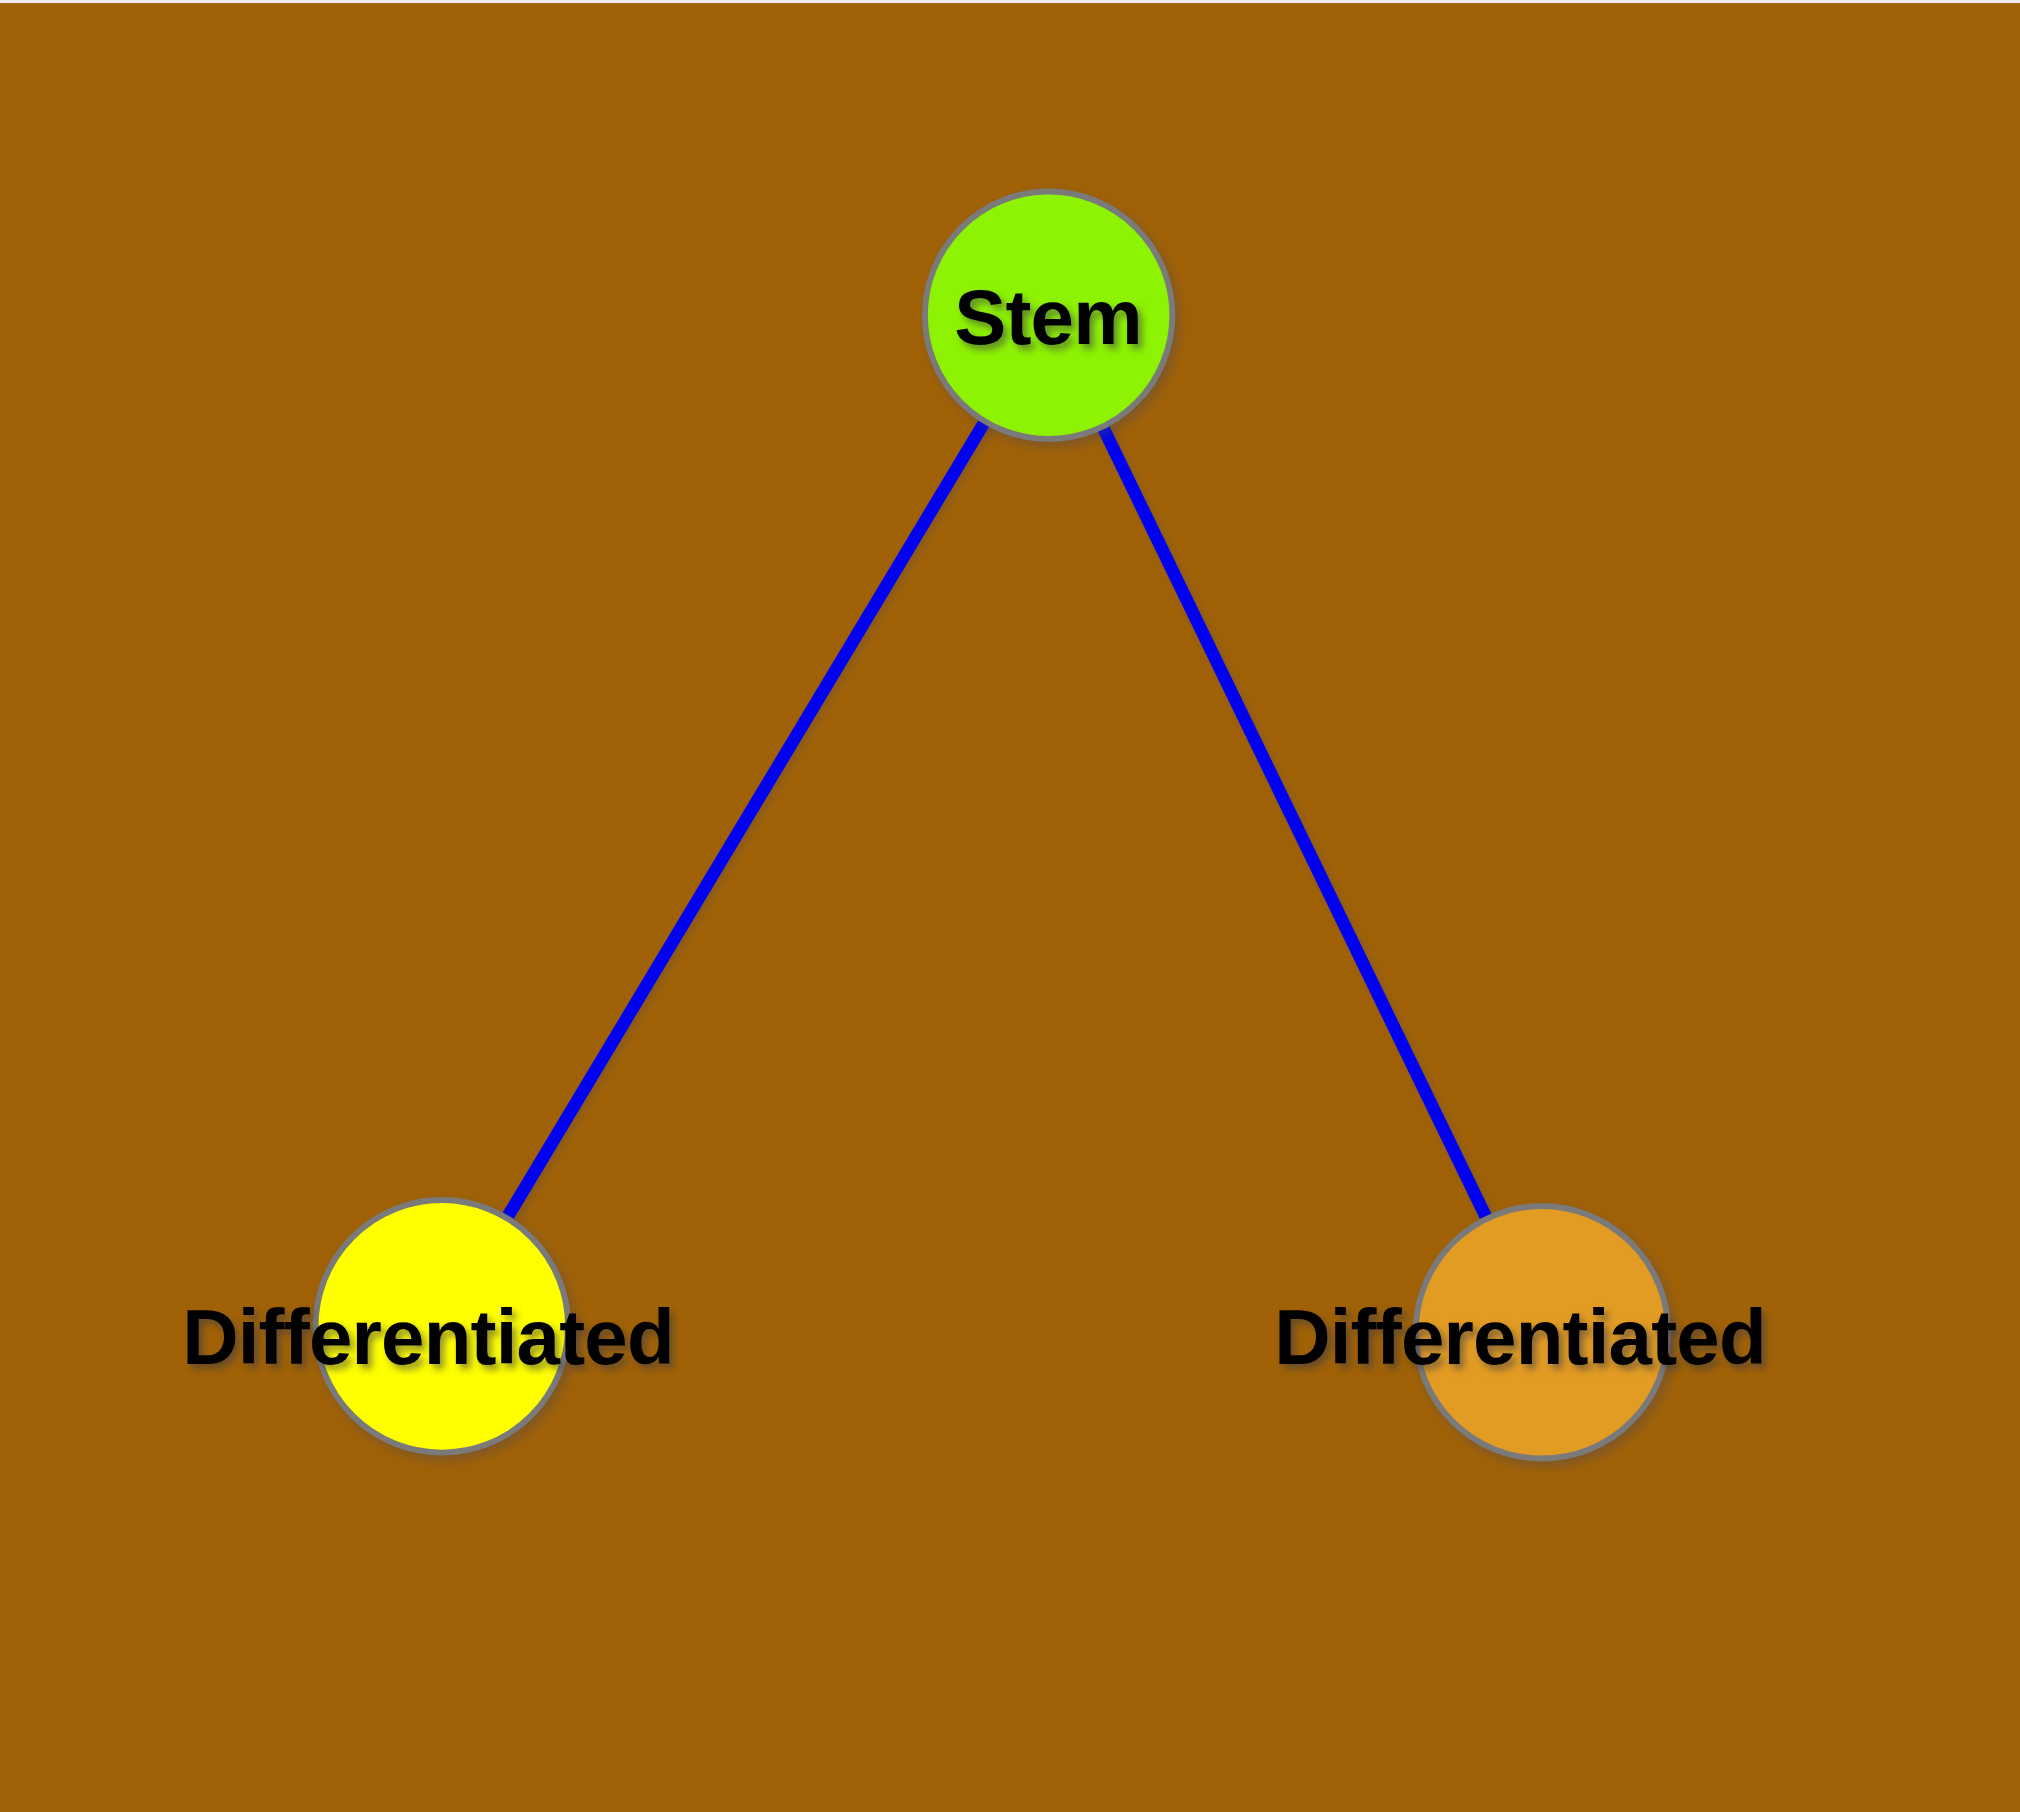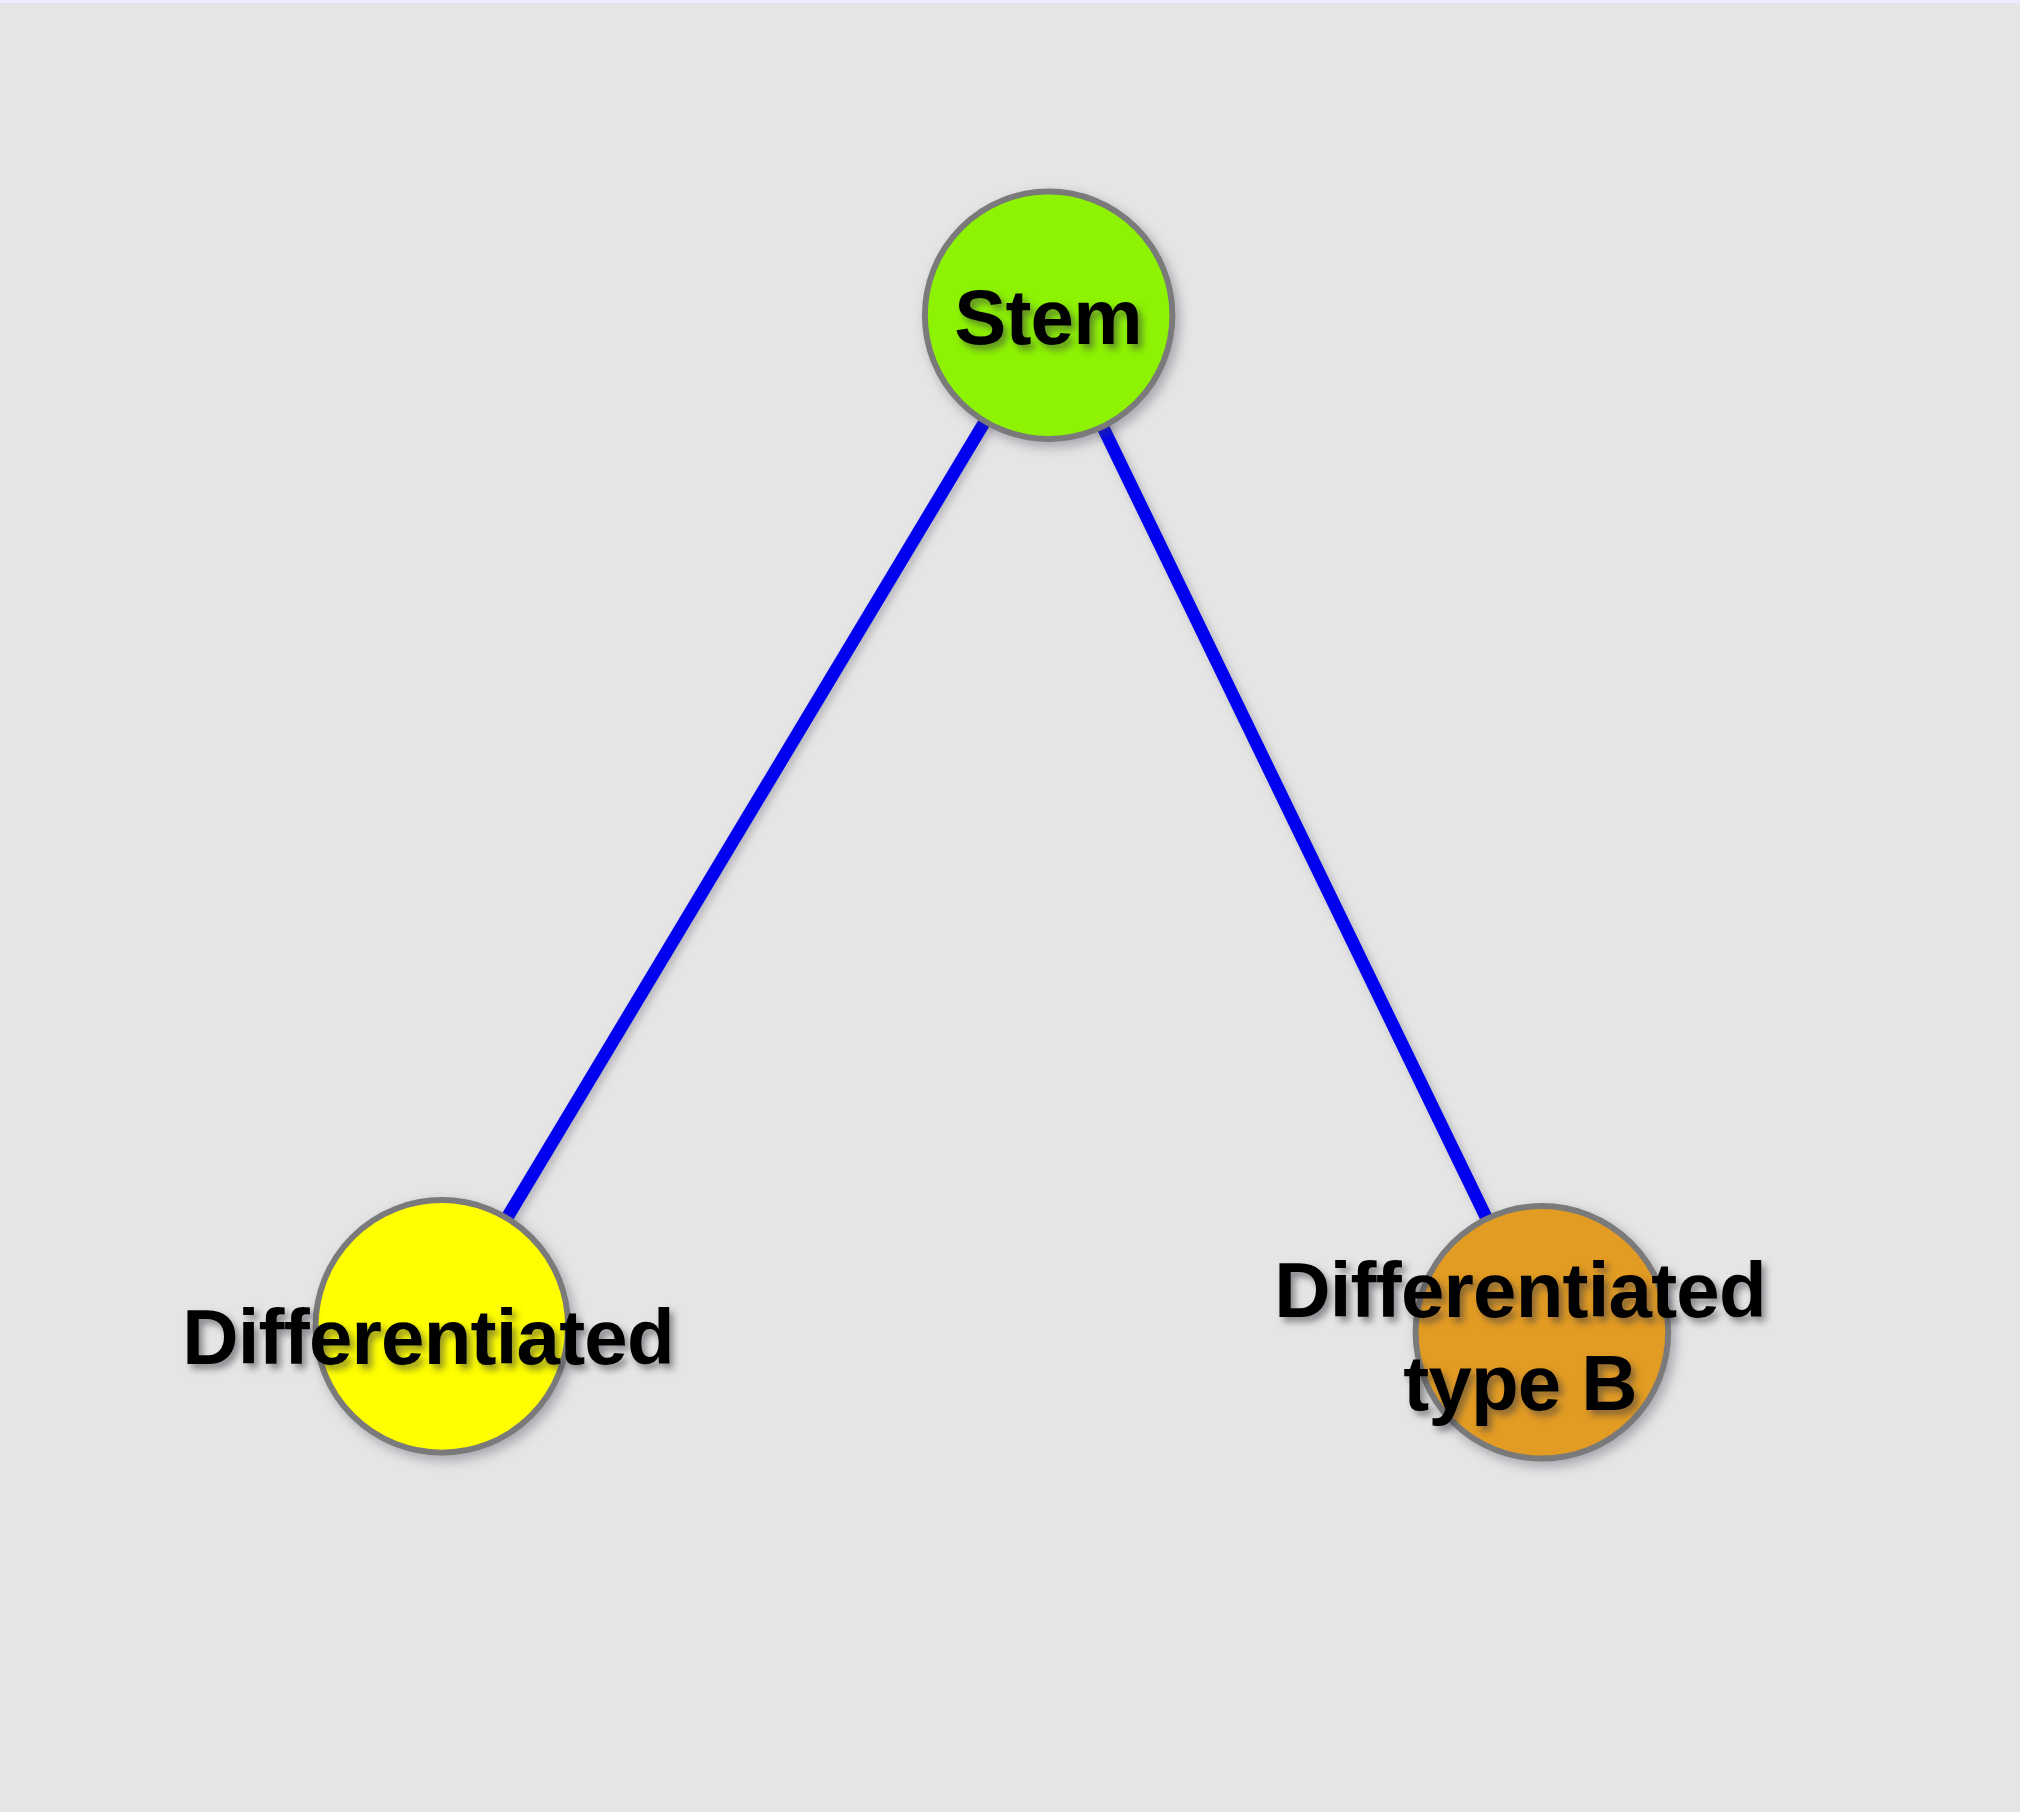--- a/index.html
+++ b/index.html
@@ -4,21 +4,21 @@
 <style>
   html, body {
     margin: 0;
     padding: 0;
     background: #CACAF8;
   }
   .canvas {
     position: relative;
     width: 2021px;
     height: 1812px;
-    background: #e5e5e5;
+    background: #a16207;
     overflow: hidden;
     font-family: "Liberation Sans", "DejaVu Sans", sans-serif;
   }
   .figure-top-highlight {
     position: absolute;
     top: 0; left: 0;
     width: 100%;
     height: 2.5px;
     background: #ECECFE;
   }
@@ -75,17 +75,16 @@
   <div class="node-label label-stem">
     <span class="label-line">Stem</span>
   </div>
 
   <div class="node-label label-type-a">
     <span class="label-line">Differentiated</span>
   </div>
 
   <div class="node-label label-type-b">
     <span class="label-line">Differentiated</span>
-    <span class="label-line">type B</span>
   </div>
 
 </div>
 
 
 </body></html>

